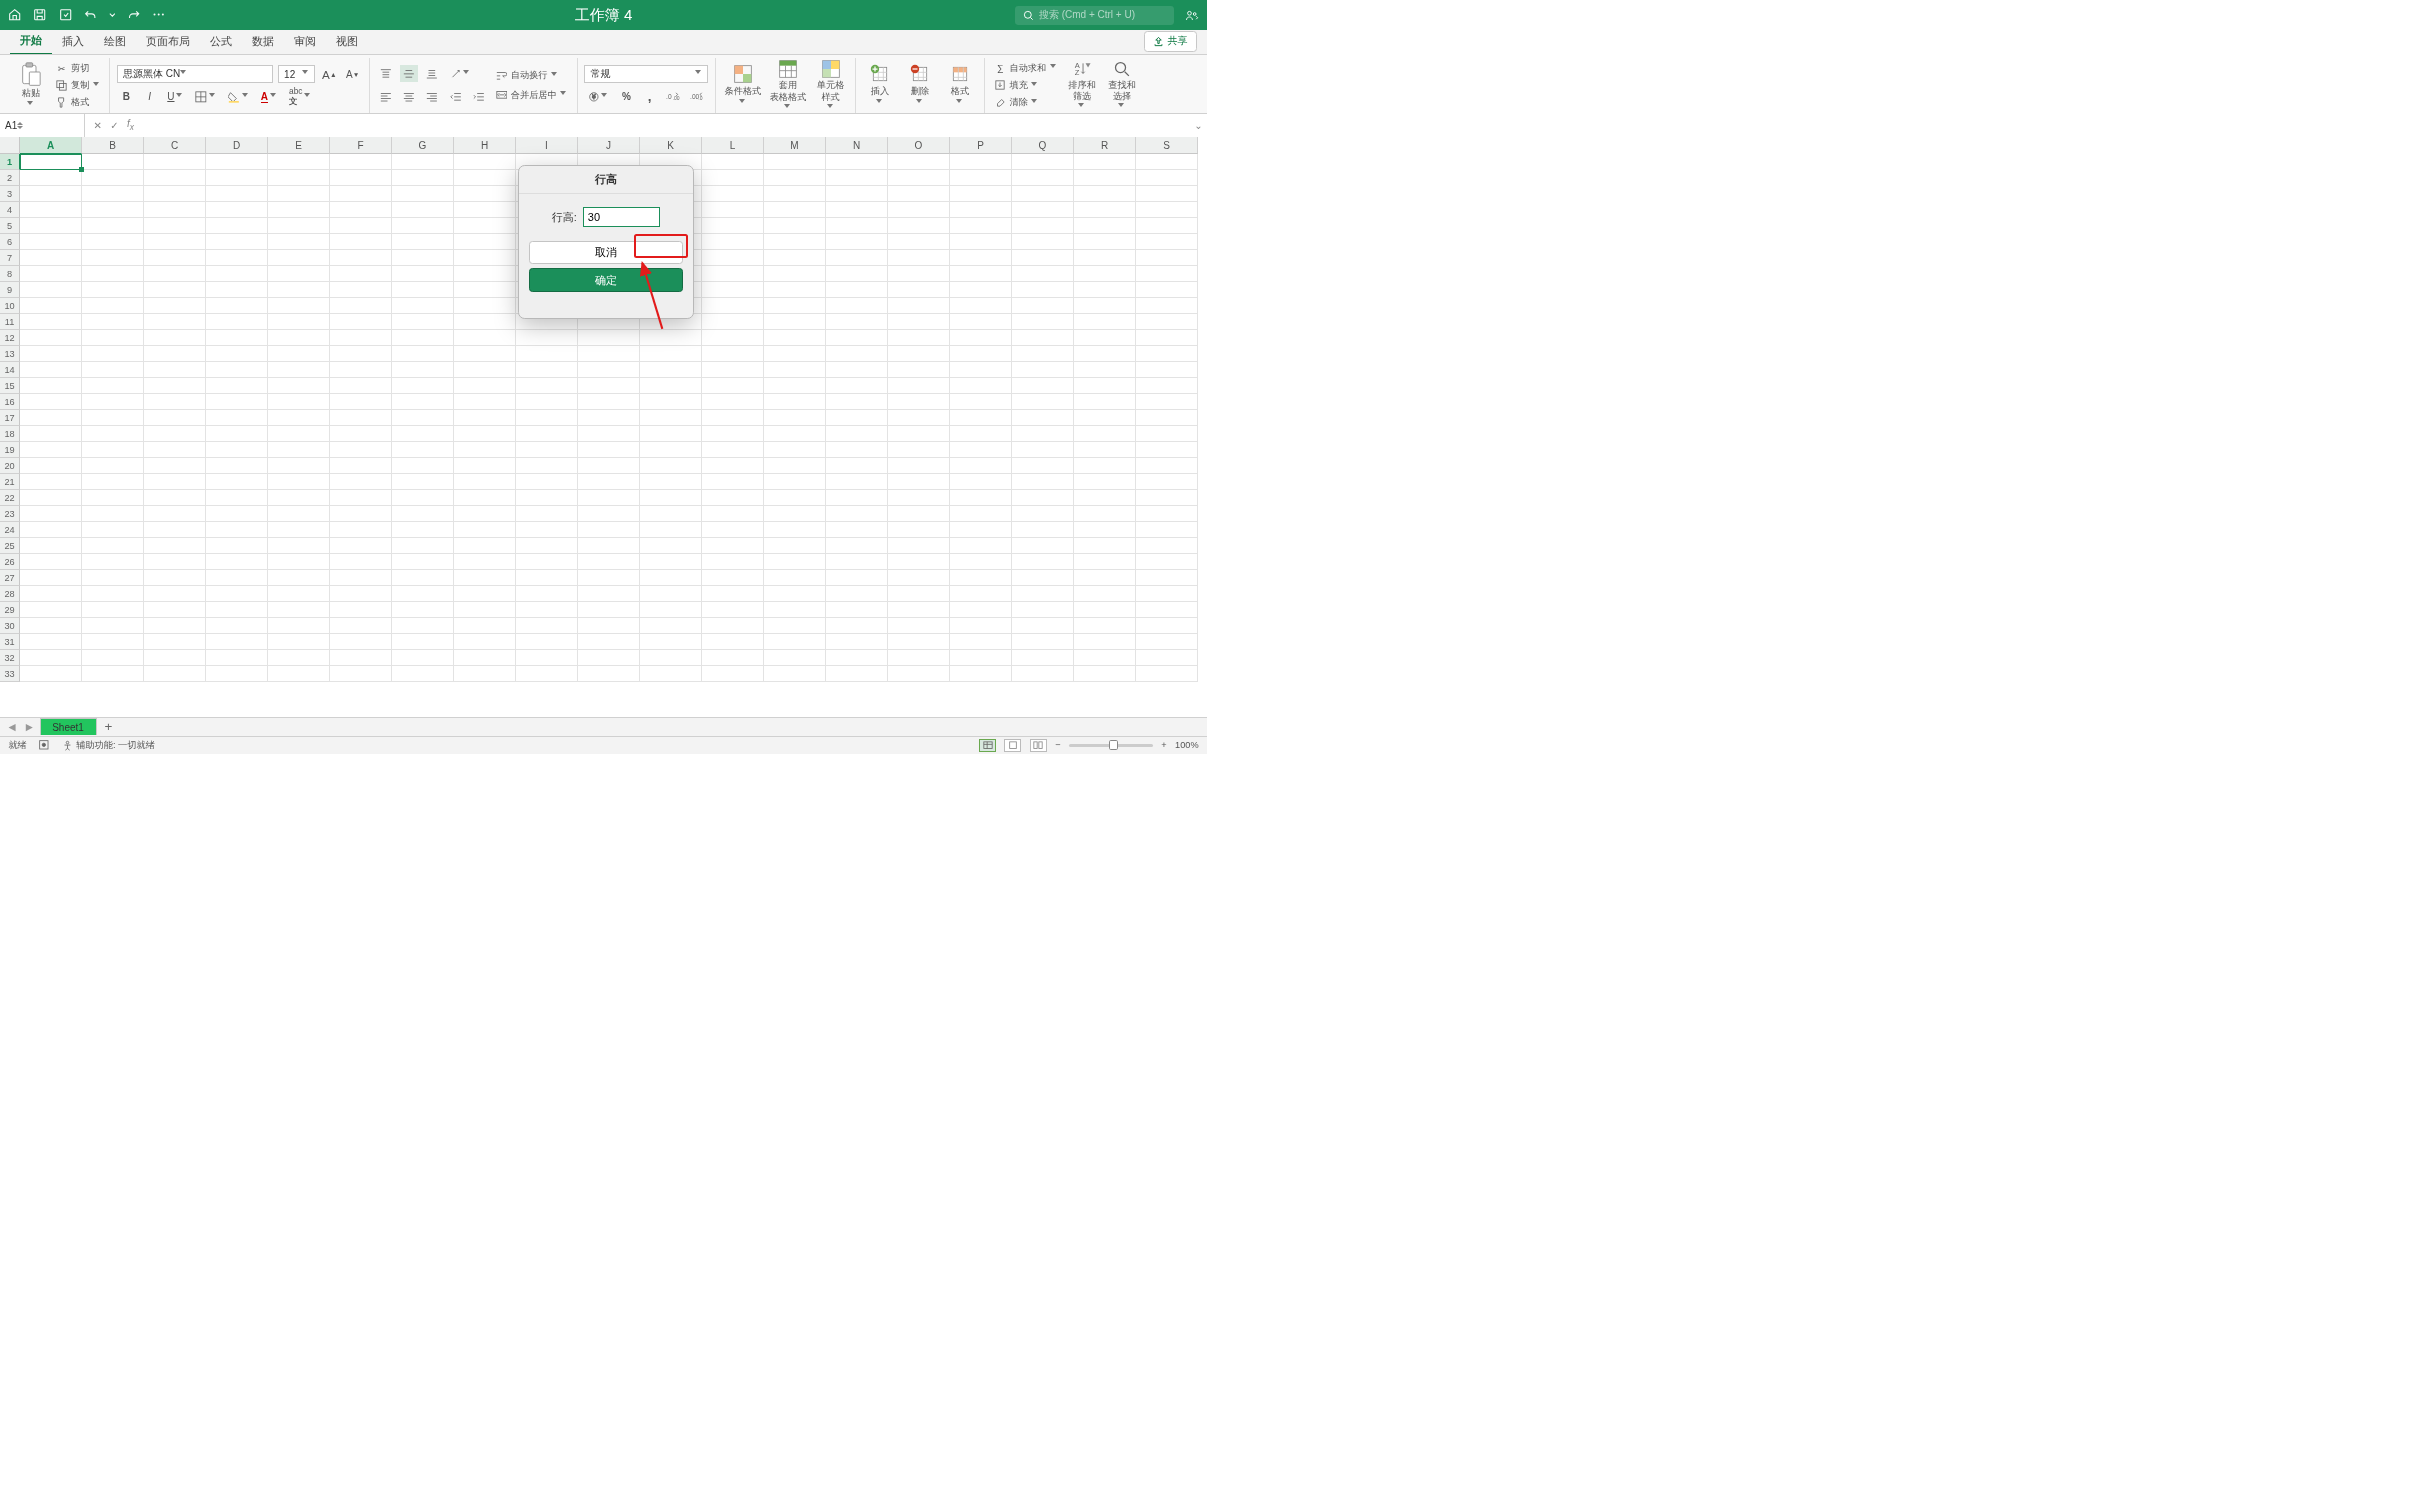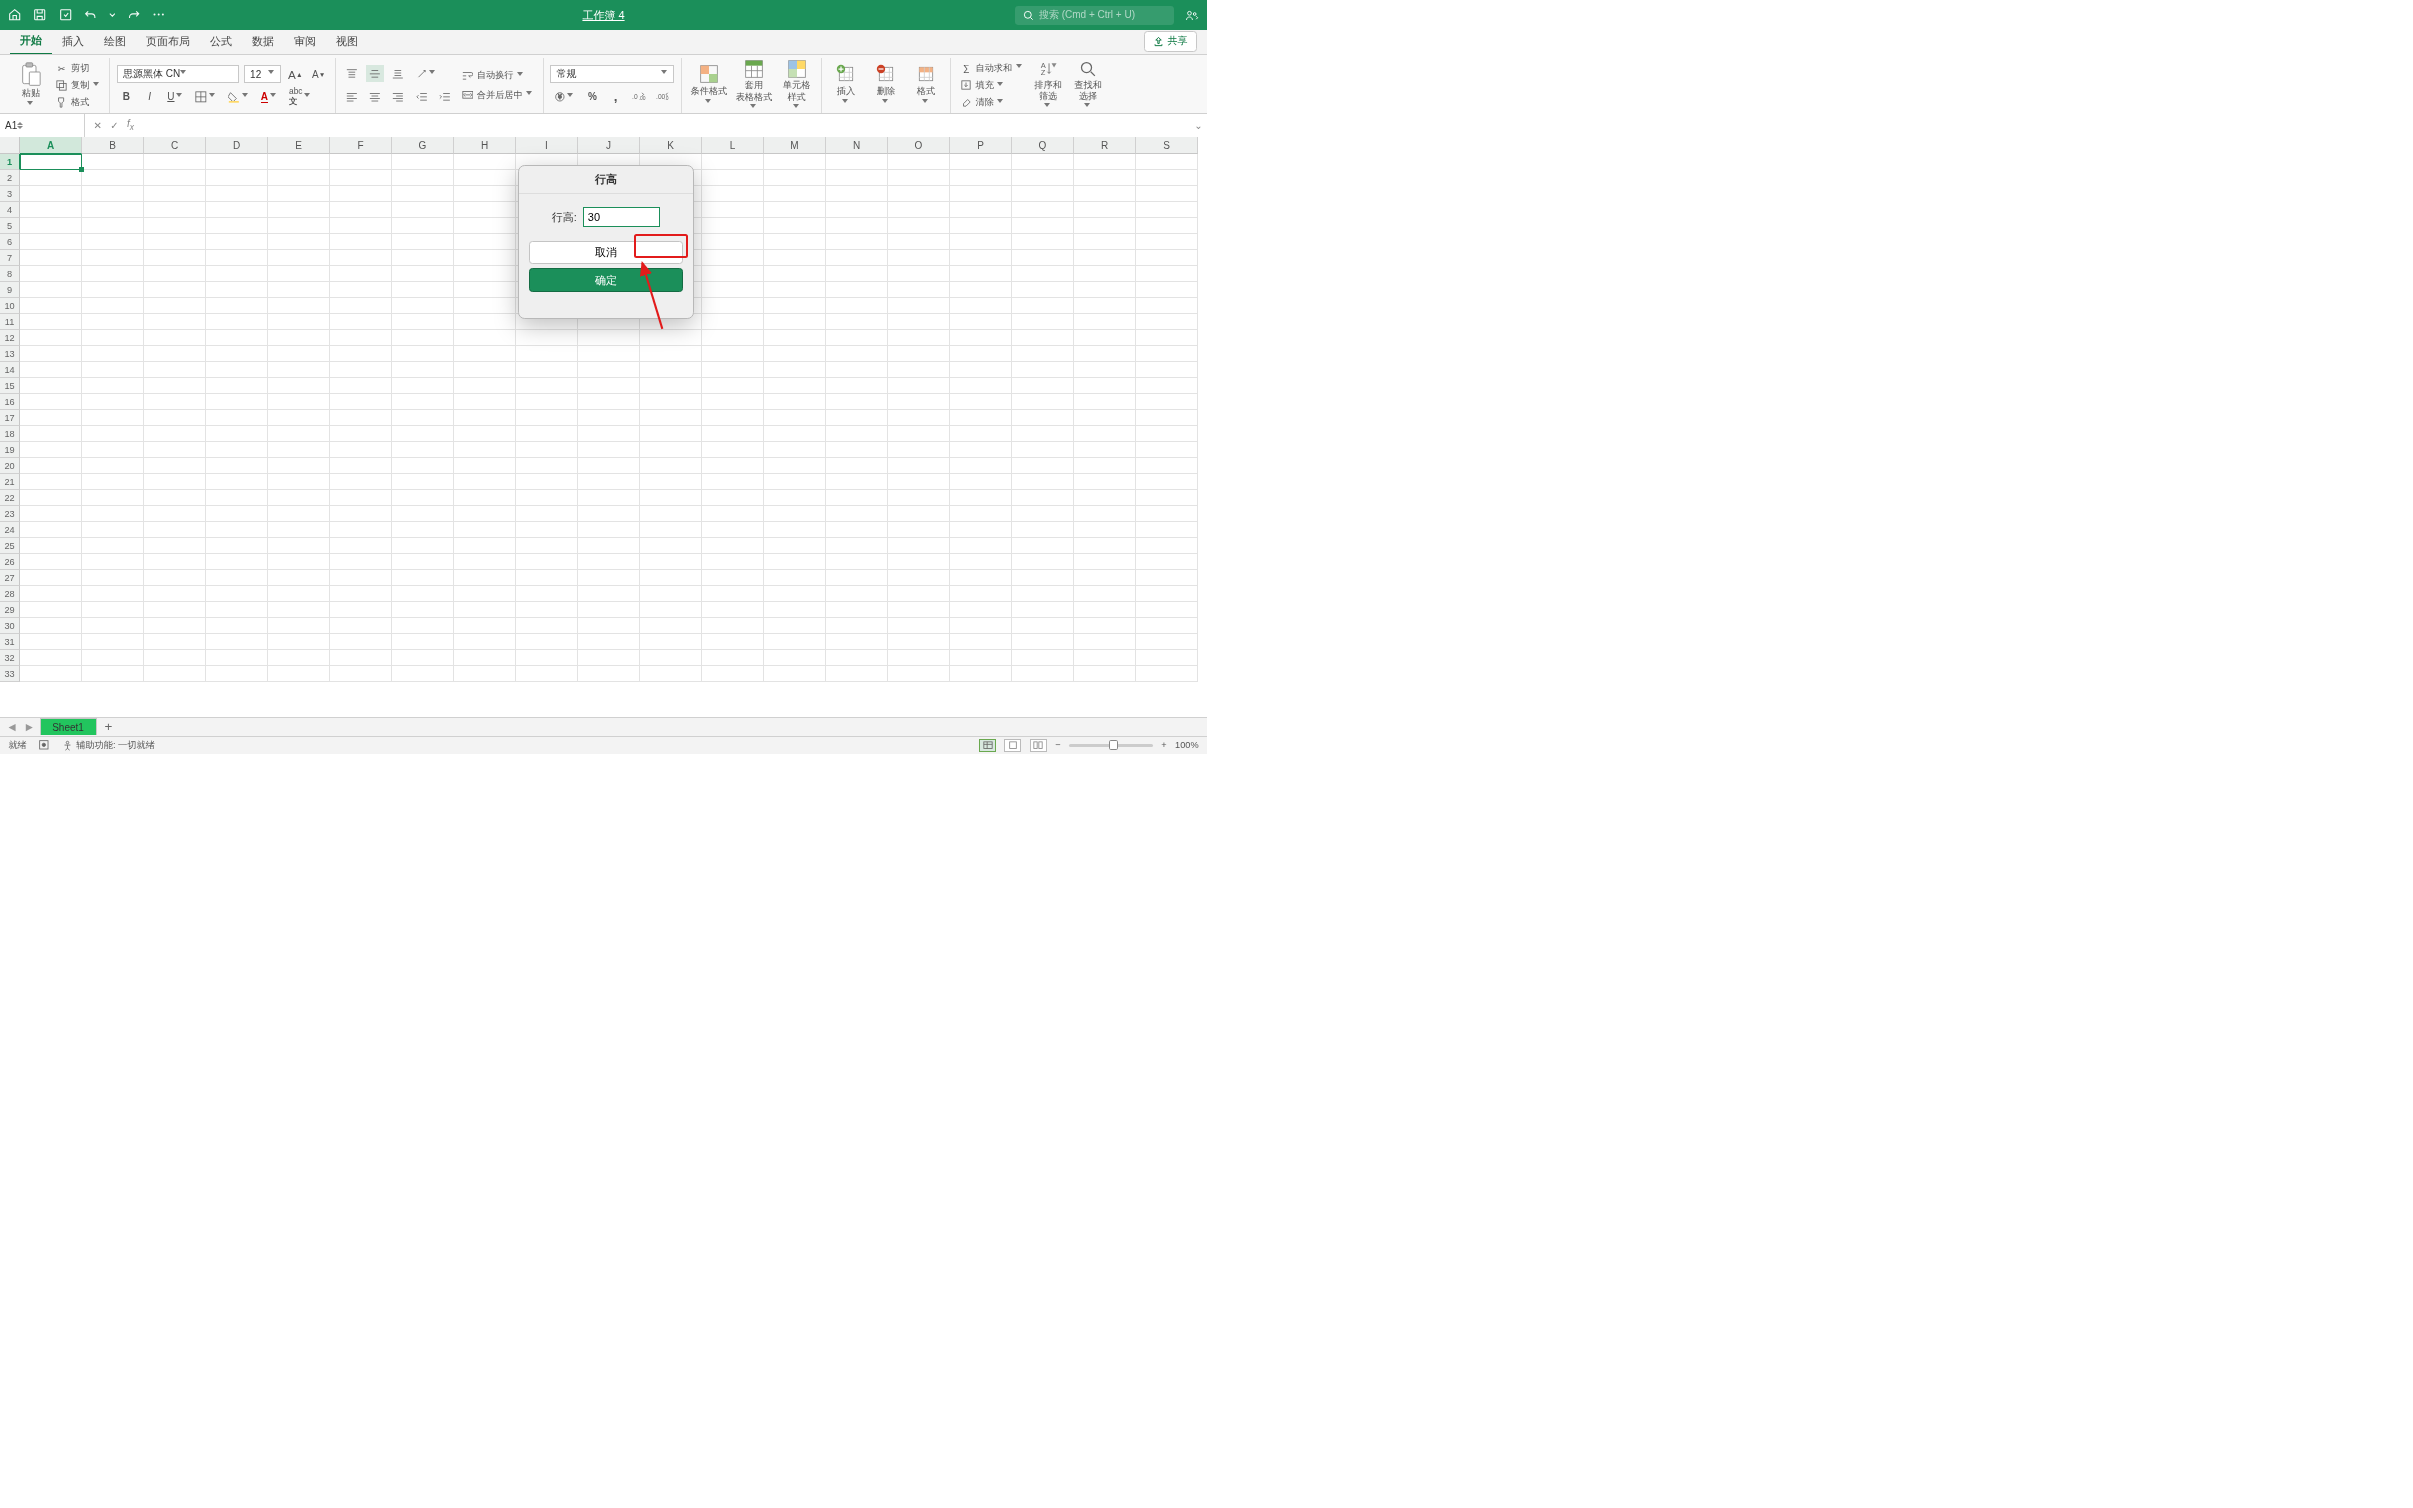--- a/index.html
+++ b/index.html
@@ -2,21 +2,21 @@
 <html style="font-size:13.4px"><head>
 <meta charset="utf-8">
 <style>
 * { margin: 0; padding: 0; box-sizing: border-box; font-family: -apple-system, "Helvetica Neue", Arial, sans-serif; }
 body { width: 1207px; height: 754px; background: #fff; overflow: hidden; position: relative; font-size: 10px; color: #333; }
 
 
 .titlebar { height: 30px; background: #1b8f5a; display: flex; align-items: center; padding: 0 8.4px; color: #fff; position: relative; }
 .titlebar .tb-left { display: flex; gap: 11.7px; align-items: center; }
 .titlebar .tb-icon { width: 13.4px; height: 13.4px; display: flex; align-items: center; justify-content: center; opacity: .95; cursor: pointer; }
-.titlebar .tb-center { position: absolute; left: 50%; transform: translateX(-50%); font-size: 11px; font-weight: 500; text-decoration: underline; }
+.titlebar .tb-center { position: absolute; left: 50%; transform: translateX(-50%); font-size: 15px; font-weight: 500; }
 .titlebar .tb-right { margin-left: auto; display: flex; align-items: center; gap: 11.7px; }
 .titlebar .search { display: flex; align-items: center; gap: 5px; background: rgba(255,255,255,.12); padding: 2.5px 8.4px; border-radius: 3.4px; min-width: 159px; }
 .titlebar .search span { opacity: .6; font-size: 10px; }
 
 
 .tabsrow { height: 25px; background: #f3f3f3; border-bottom: 0.8px solid #d0d0d0; display: flex; align-items: flex-end; padding: 0 10px; position: relative; }
 .tabsrow .tab { padding: 5px 10px; font-size: 11px; color: #444; cursor: pointer; }
 .tabsrow .tab.active { color: #0f7a44; font-weight: 600; border-bottom: 1.7px solid #0f7a44; }
 .tabsrow .share { margin-left: auto; display: flex; align-items: center; gap: 3.4px; padding: 2.5px 8.4px; border: 0.8px solid #c8c8c8; border-radius: 3.4px; background: #fff; font-size: 10px; color: #0f7a44; cursor: pointer; margin-bottom: 2.5px; }
 
@@ -26,21 +26,21 @@
 .group:last-child { border-right: none; }
 .btn-big { display: flex; flex-direction: column; align-items: center; justify-content: center; gap: 1.7px; min-width: 35px; cursor: pointer; padding: 0 1.7px; }
 .btn-big .label { font-size: 9.2px; color: #555; text-align: center; line-height: 1.2; }
 .stack { display: flex; flex-direction: column; gap: 2.5px; }
 .mini { display: flex; align-items: center; gap: 3.4px; font-size: 9.2px; color: #555; cursor: pointer; padding: 0.8px 2.5px; }
 .mini .ic { width: 11.7px; height: 11.7px; display: inline-flex; align-items: center; justify-content: center; }
 .row { display: flex; gap: 5px; align-items: center; }
 .dd { width: 7.5px; height: 7.5px; display: inline-block; }
 .dd::after { content: ""; display: block; width: 0; height: 0; border-left: 3.4px solid transparent; border-right: 3.4px solid transparent; border-top: 4.2px solid #777; }
 .fontbox, .sizebox, .numfmt { border: 0.8px solid #c8c8c8; background: #fff; height: 18.4px; display: flex; align-items: center; padding: 0 5px; font-size: 10px; cursor: pointer; }
-.fontbox { width: 122px; }
+.fontbox { width: 156px; }
 .sizebox { width: 37px; justify-content: space-between; }
 .numfmt { width: 124px; justify-content: space-between; }
 .icbtn { width: 18.4px; height: 17px; display: flex; align-items: center; justify-content: center; cursor: pointer; color: #555; }
 .icbtn.wide { width: auto; padding: 0 3.4px; gap: 1.7px; }
 svg { display: block; }
 
 
 .fbar { height: 23.5px; border-bottom: 0.8px solid #d0d0d0; display: flex; align-items: center; background: #fff; }
 .namebox { width: 85px; height: 100%; border-right: 0.8px solid #d0d0d0; display: flex; align-items: center; padding: 0 5px; font-size: 10px; }
 .namebox .spin { display: flex; flex-direction: column; gap: 0.8px; }

